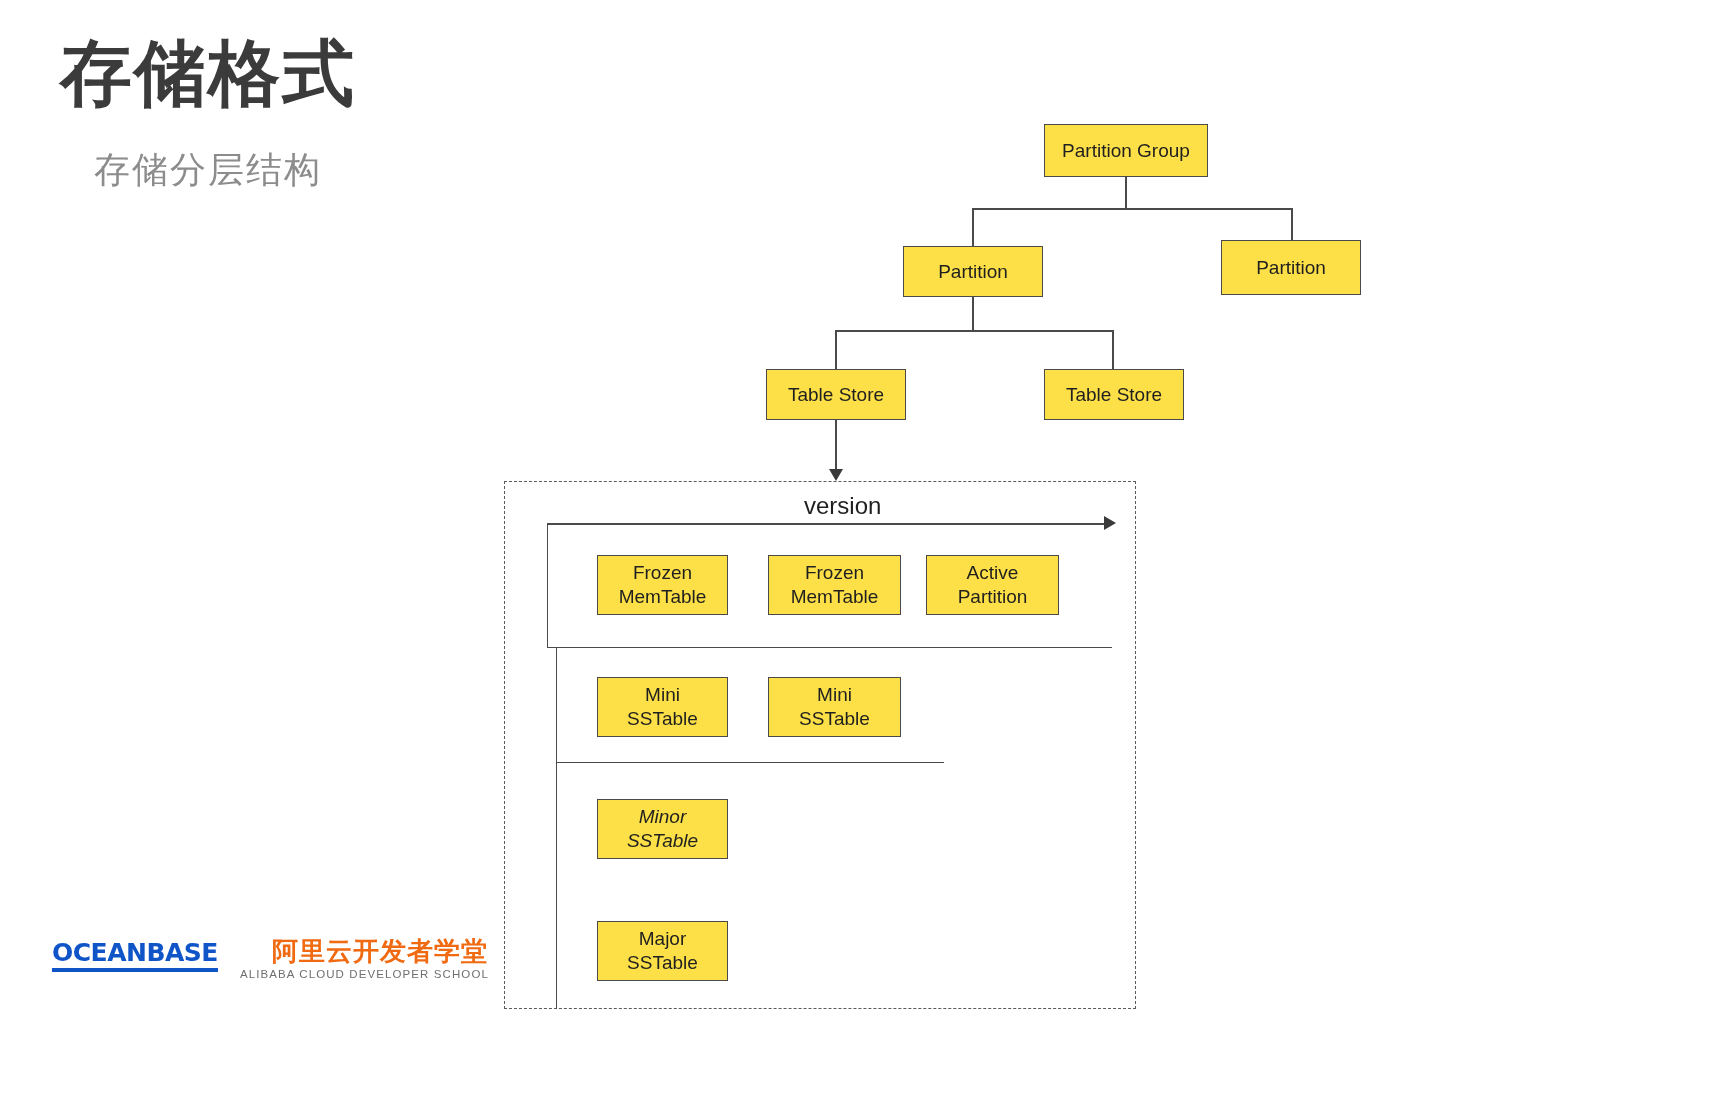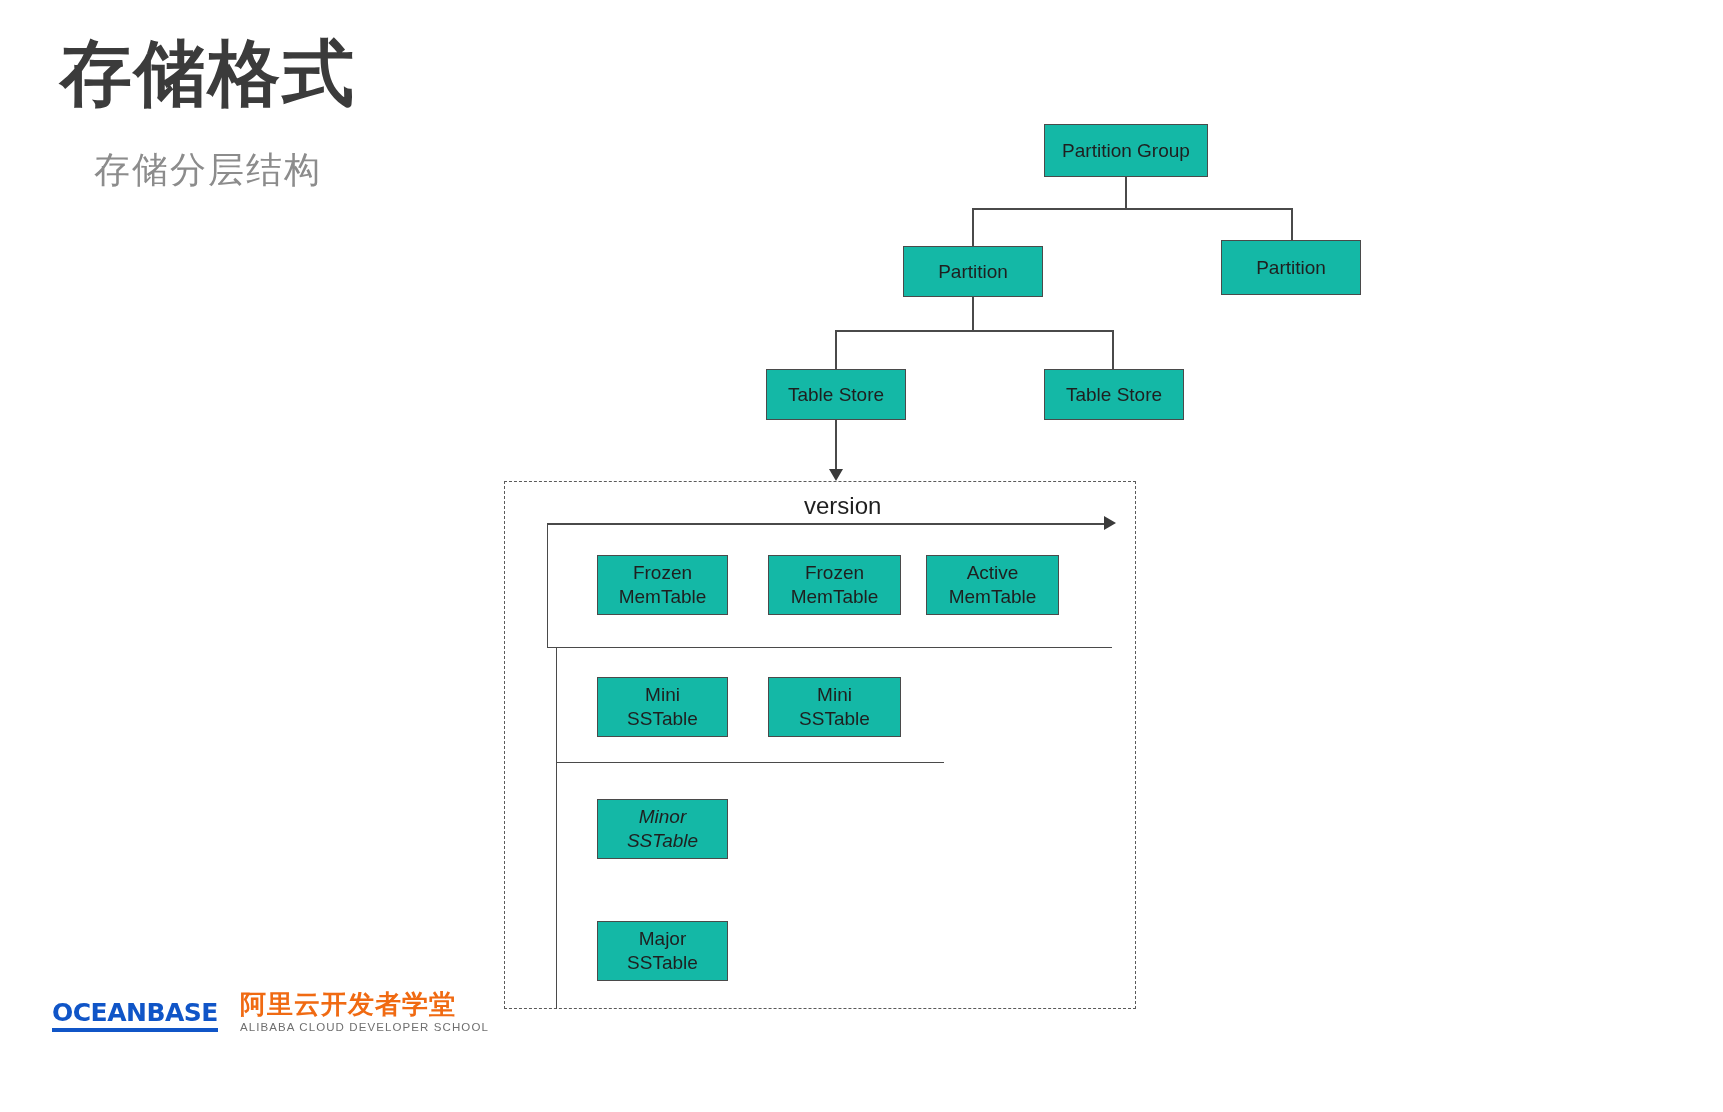--- a/index.html
+++ b/index.html
@@ -26,21 +26,21 @@
     color:#8c8c8c; font-weight:400;
     letter-spacing:2px;
     white-space:nowrap;
     margin-left:32px;
   }
 
   
   .node {
     position:absolute;
     border:1.6px solid #4a4a4a;
-    background:#14b8a6;
+    background:#fde047;
     display:flex; align-items:center; justify-content:center;
     text-align:center;
     color:#1f1f1f;
     font-size:19px;
     line-height:1.25;
     white-space:pre-line;
   }
   .conn {
     position:absolute;
     background:#4a4a4a;
@@ -80,40 +80,40 @@
   
   .bracket {
     position:absolute;
     border:1.6px solid #4a4a4a;
     border-top:none;
     background:transparent;
   }
 
   
   #logo-bar {
-    position:absolute; left:52px; top:991px;
-    display:flex; align-items:center; gap:22px;
+    position:absolute; left:52px; top:938px;
+    display:flex; align-items:flex-start; gap:22px;
   }
   #ob-logo {
     font-family:"DejaVu Sans",sans-serif;
     font-weight:bold;
     font-size:25px;
     letter-spacing:-0.5px;
     color:#1055c7;
     position:relative;
     white-space:nowrap;
   }
   #ob-logo .ob-underline {
     position:absolute; left:0; bottom:-5px;
     width:100%; height:4px; background:#1055c7;
   }
   #aliyun-logo { display:flex; flex-direction:column; line-height:1; }
   #aliyun-cn {
     font-size:26px; font-weight:bold; color:#f06a12;
-    letter-spacing:1px; white-space:nowrap;
+    letter-spacing:1px; white-space:nowrap;margin-left:32px;
   }
   #aliyun-en {
     font-size:11.5px; font-weight:normal; color:#6f6f6f;
     letter-spacing:1.1px; margin-top:5px; white-space:nowrap;
   }
 </style>
 </head>
 <body>
 
 <div id="slide-title">存储格式</div>
@@ -146,21 +146,21 @@
 <div class="conn h" style="left:547px; top:523px; width:565px;"></div>
 <div class="arrowhead-right" style="left:1104px; top:516px;"></div>
 
 <div class="bracket" style="left:547px; top:523px; width:565px; height:125px; border-right:none;"></div>
 
 <div class="node" style="left:597px; top:555px; width:131px; height:60px;">Frozen
 MemTable</div>
 <div class="node" style="left:768px; top:555px; width:133px; height:60px;">Frozen
 MemTable</div>
 <div class="node" style="left:926px; top:555px; width:133px; height:60px;">Active
-MemTable</div>
+Partition</div>
 
 <div class="bracket" style="left:556px; top:648px; width:388px; height:115px; border-right:none;"></div>
 
 <div class="node" style="left:597px; top:677px; width:131px; height:60px;">Mini
 SSTable</div>
 <div class="node" style="left:768px; top:677px; width:133px; height:60px;">Mini
 SSTable</div>
 
 <div class="bracket" style="left:556px; top:763px; width:388px; height:246px; border-right:none; border-bottom:none;"></div>
 

